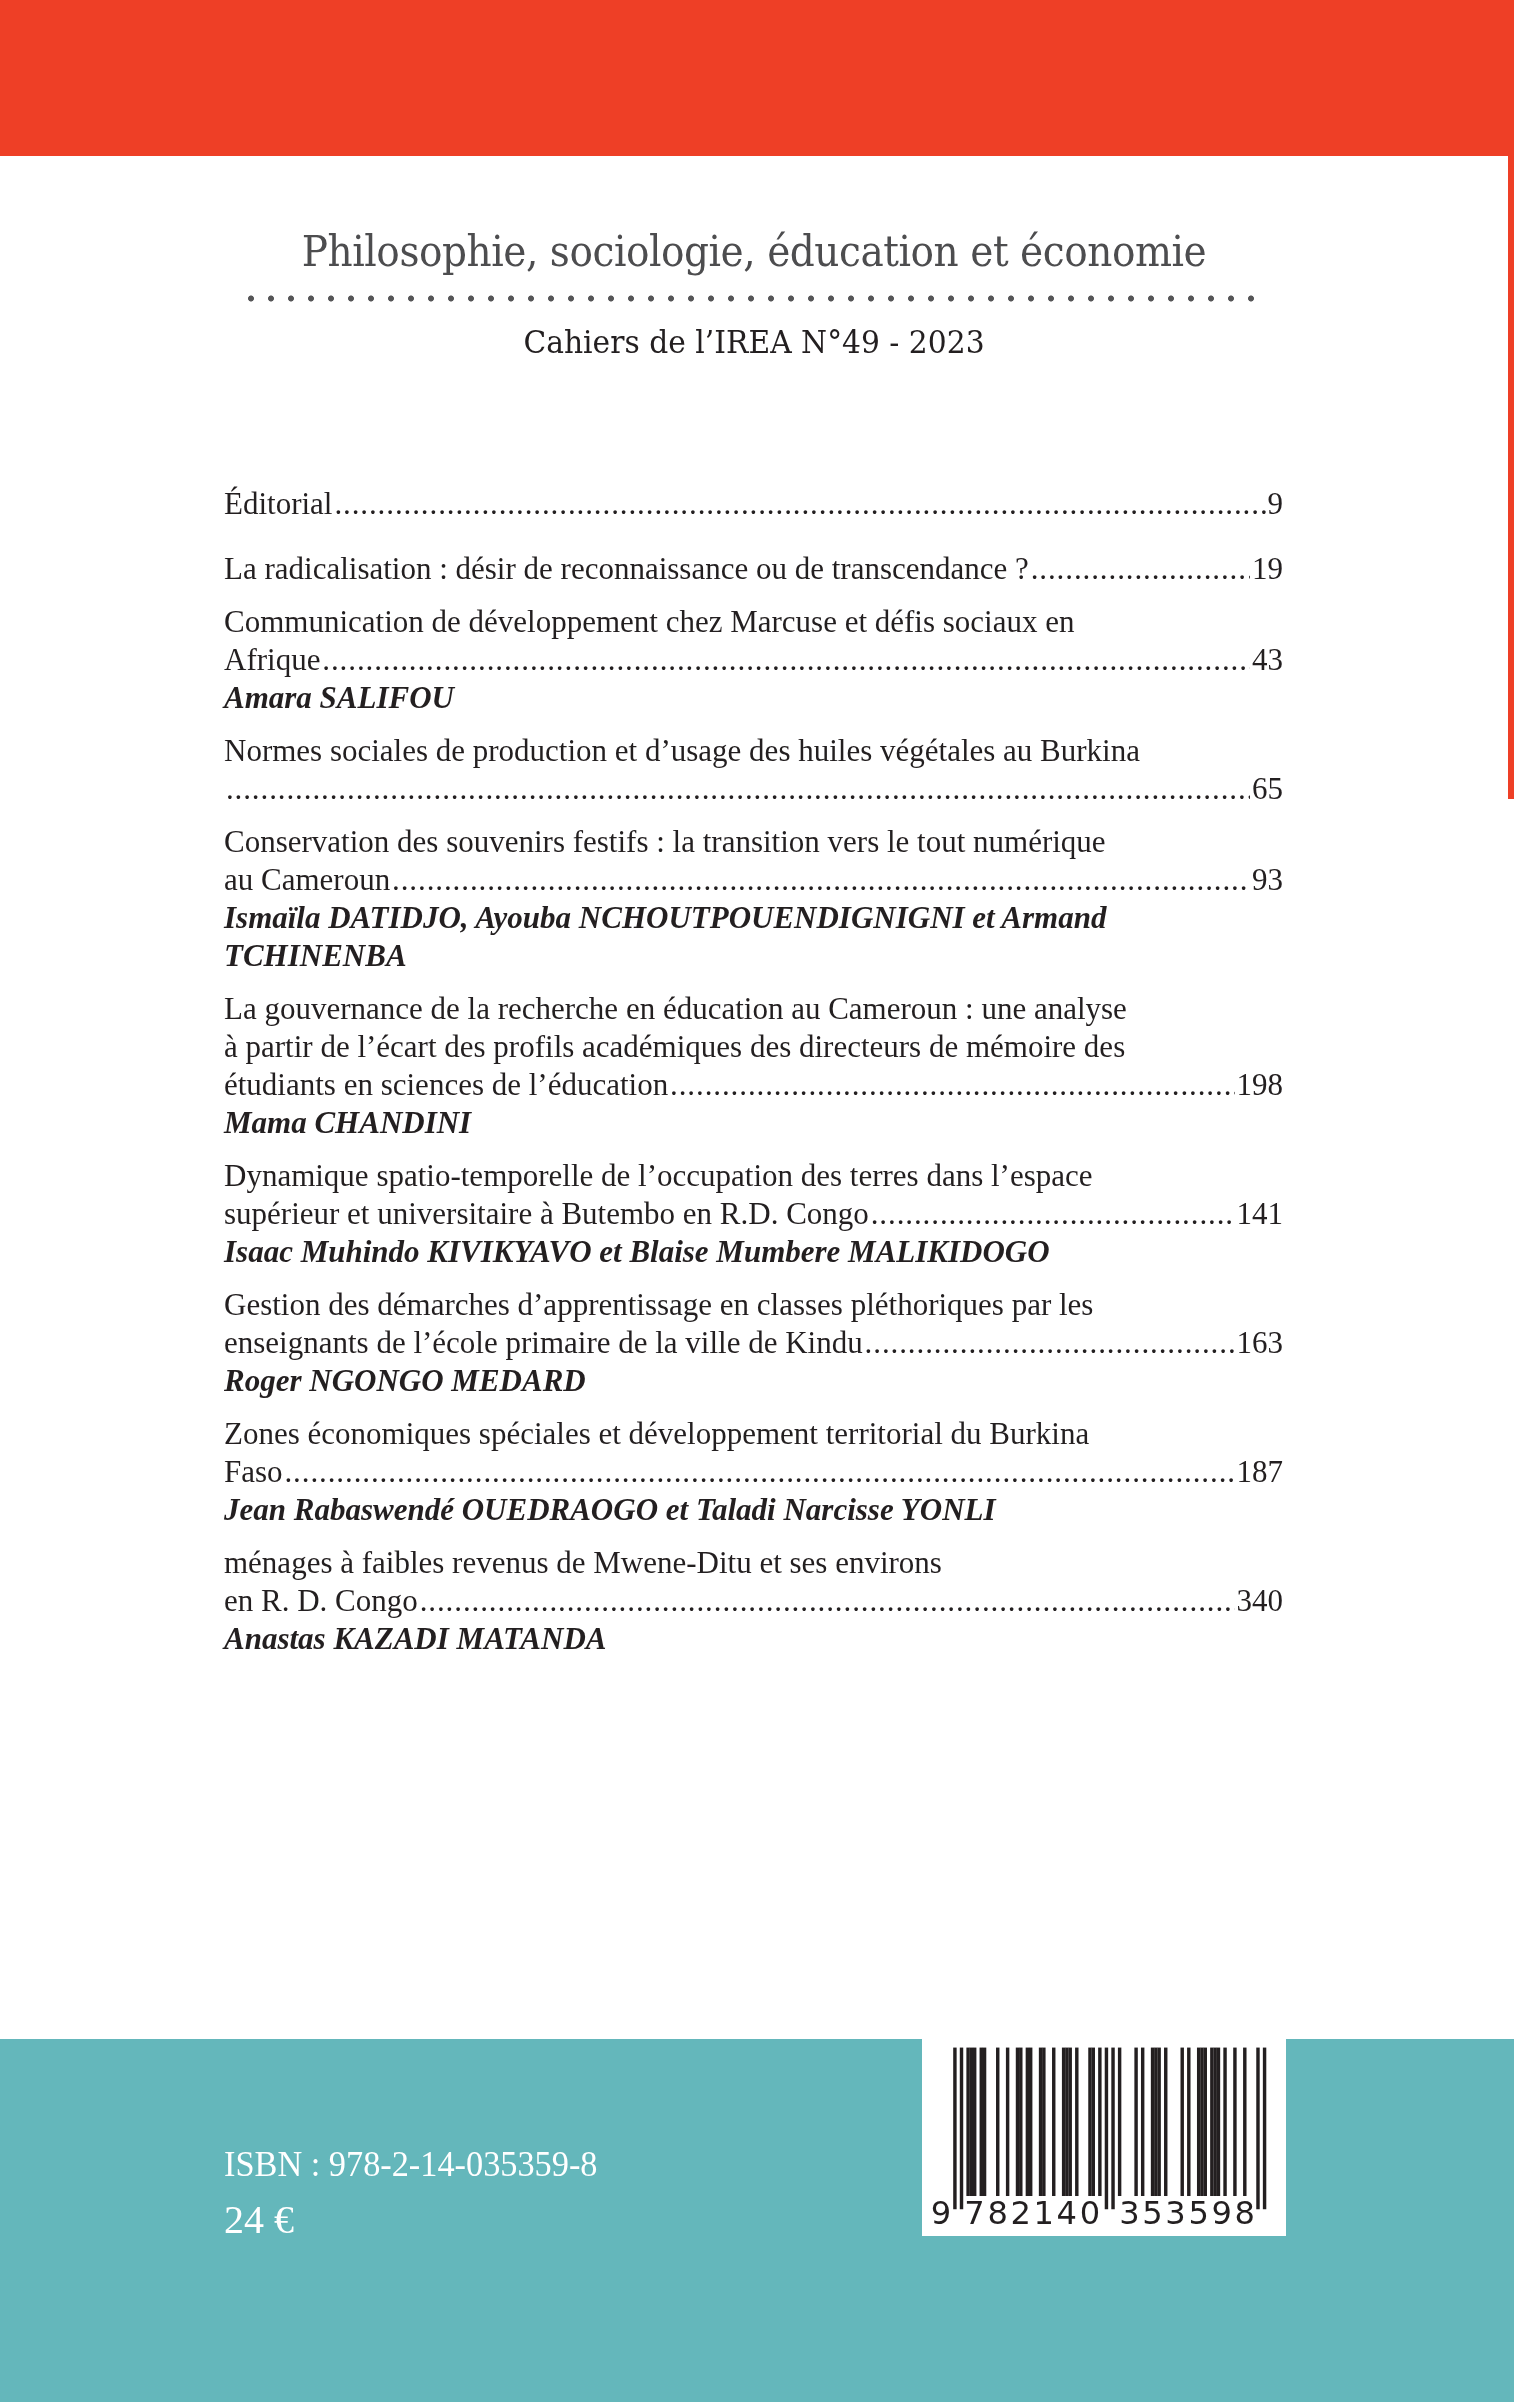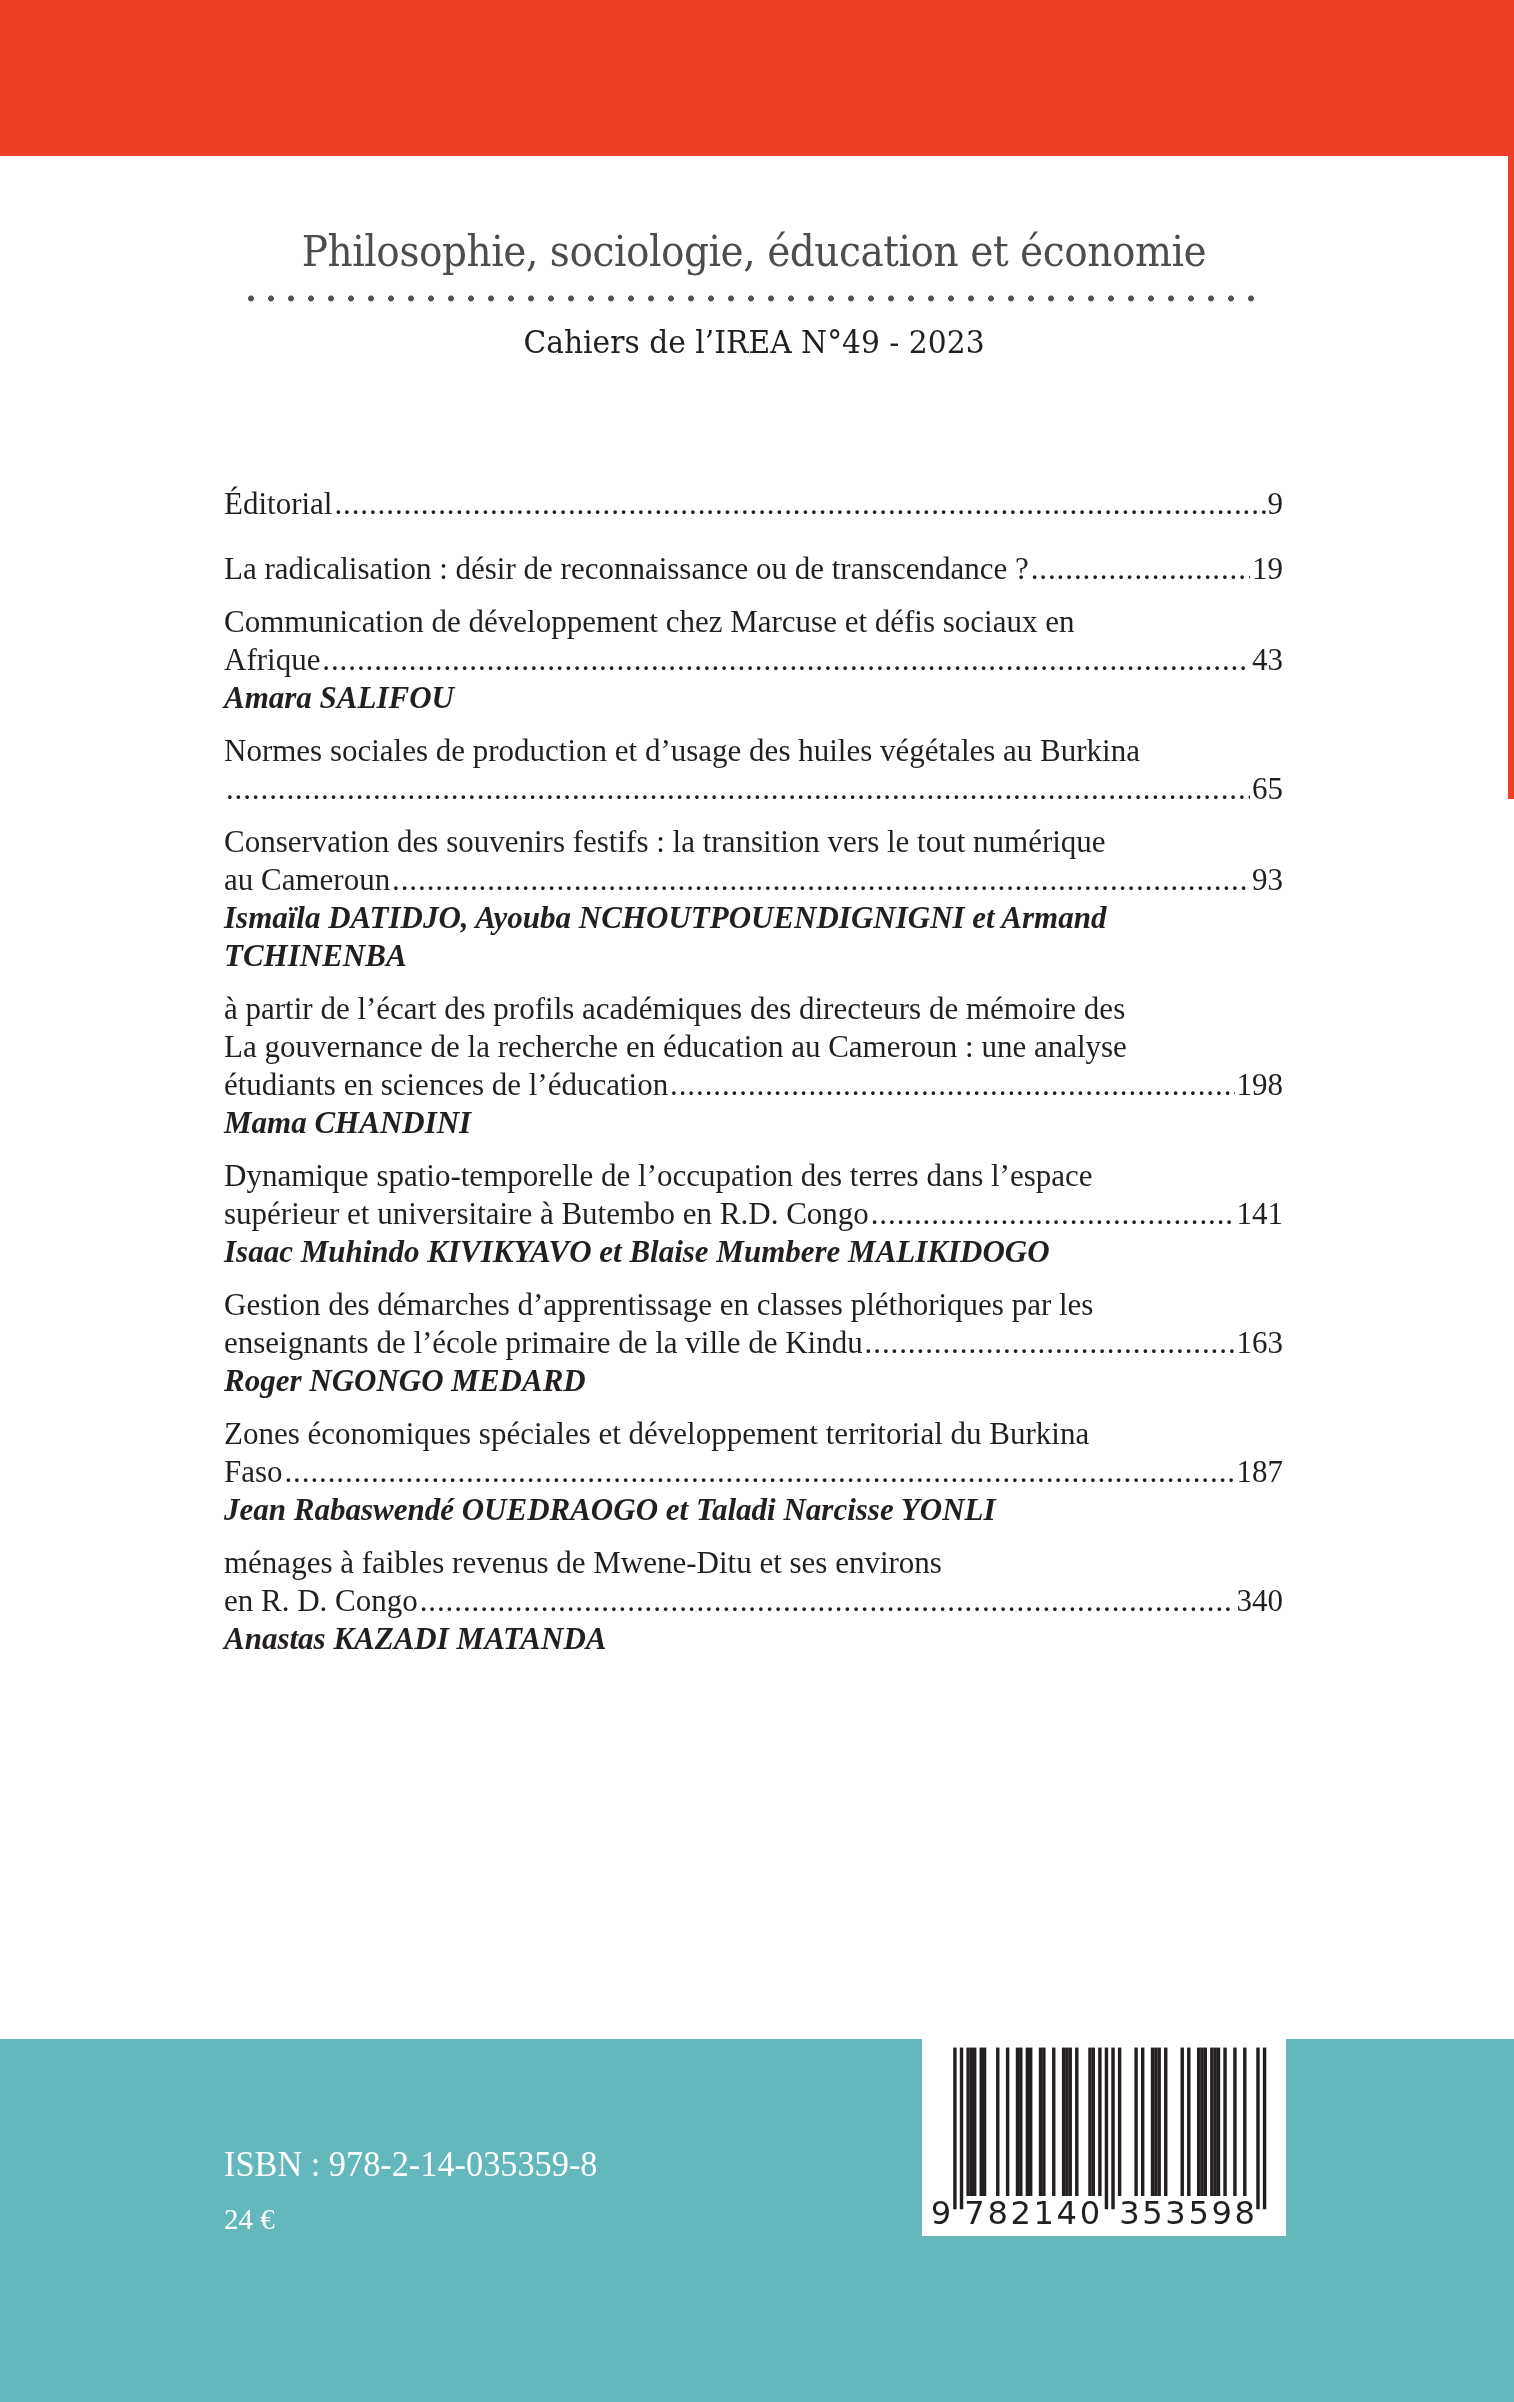--- a/index.html
+++ b/index.html
@@ -71,21 +71,21 @@
   .isbn {
     position:absolute; left:224px; top:2144px;
     font-family:"Liberation Serif", serif;
     font-size:35px; line-height:42px; color:#ffffff;
     transform:scaleX(0.98); transform-origin:left;
     white-space:nowrap;
   }
   .price {
     position:absolute; left:224px; top:2193px;
     font-family:"Liberation Serif", serif;
-    font-size:29px; line-height:53px; color:#ffffff;
+    font-size:40px; line-height:53px; color:#ffffff;
     white-space:nowrap;
   }
   .barcode-box {
     position:absolute; left:922px; top:2035px; width:364px; height:201px;
     background:#ffffff;
   }
   .barcode-svg { position:absolute; left:0; top:0; }
   .barcode-digit {
     font-family:"DejaVu Sans", sans-serif; font-size:34px; fill:#231f20;
   }
@@ -142,24 +142,24 @@
       <div class="line">
         <span class="txt">au Cameroun </span>
         <span class="leader"></span>
         <span class="page">93</span>
       </div>
       <div class="author">Ismaïla DATIDJO, Ayouba NCHOUTPOUENDIGNIGNI et Armand</div>
       <div class="author">TCHINENBA</div>
     </div>
     <div class="entry">
       <div class="line">
+        <span class="txt">La gouvernance de la recherche en éducation au Cameroun : une analyse</span>
+      </div>
+      <div class="line">
         <span class="txt">à partir de l’écart des profils académiques des directeurs de mémoire des</span>
-      </div>
-      <div class="line">
-        <span class="txt">La gouvernance de la recherche en éducation au Cameroun : une analyse</span>
       </div>
       <div class="line">
         <span class="txt">étudiants en sciences de l’éducation </span>
         <span class="leader"></span>
         <span class="page"> 198</span>
       </div>
       <div class="author">Mama CHANDINI</div>
     </div>
     <div class="entry">
       <div class="line">

